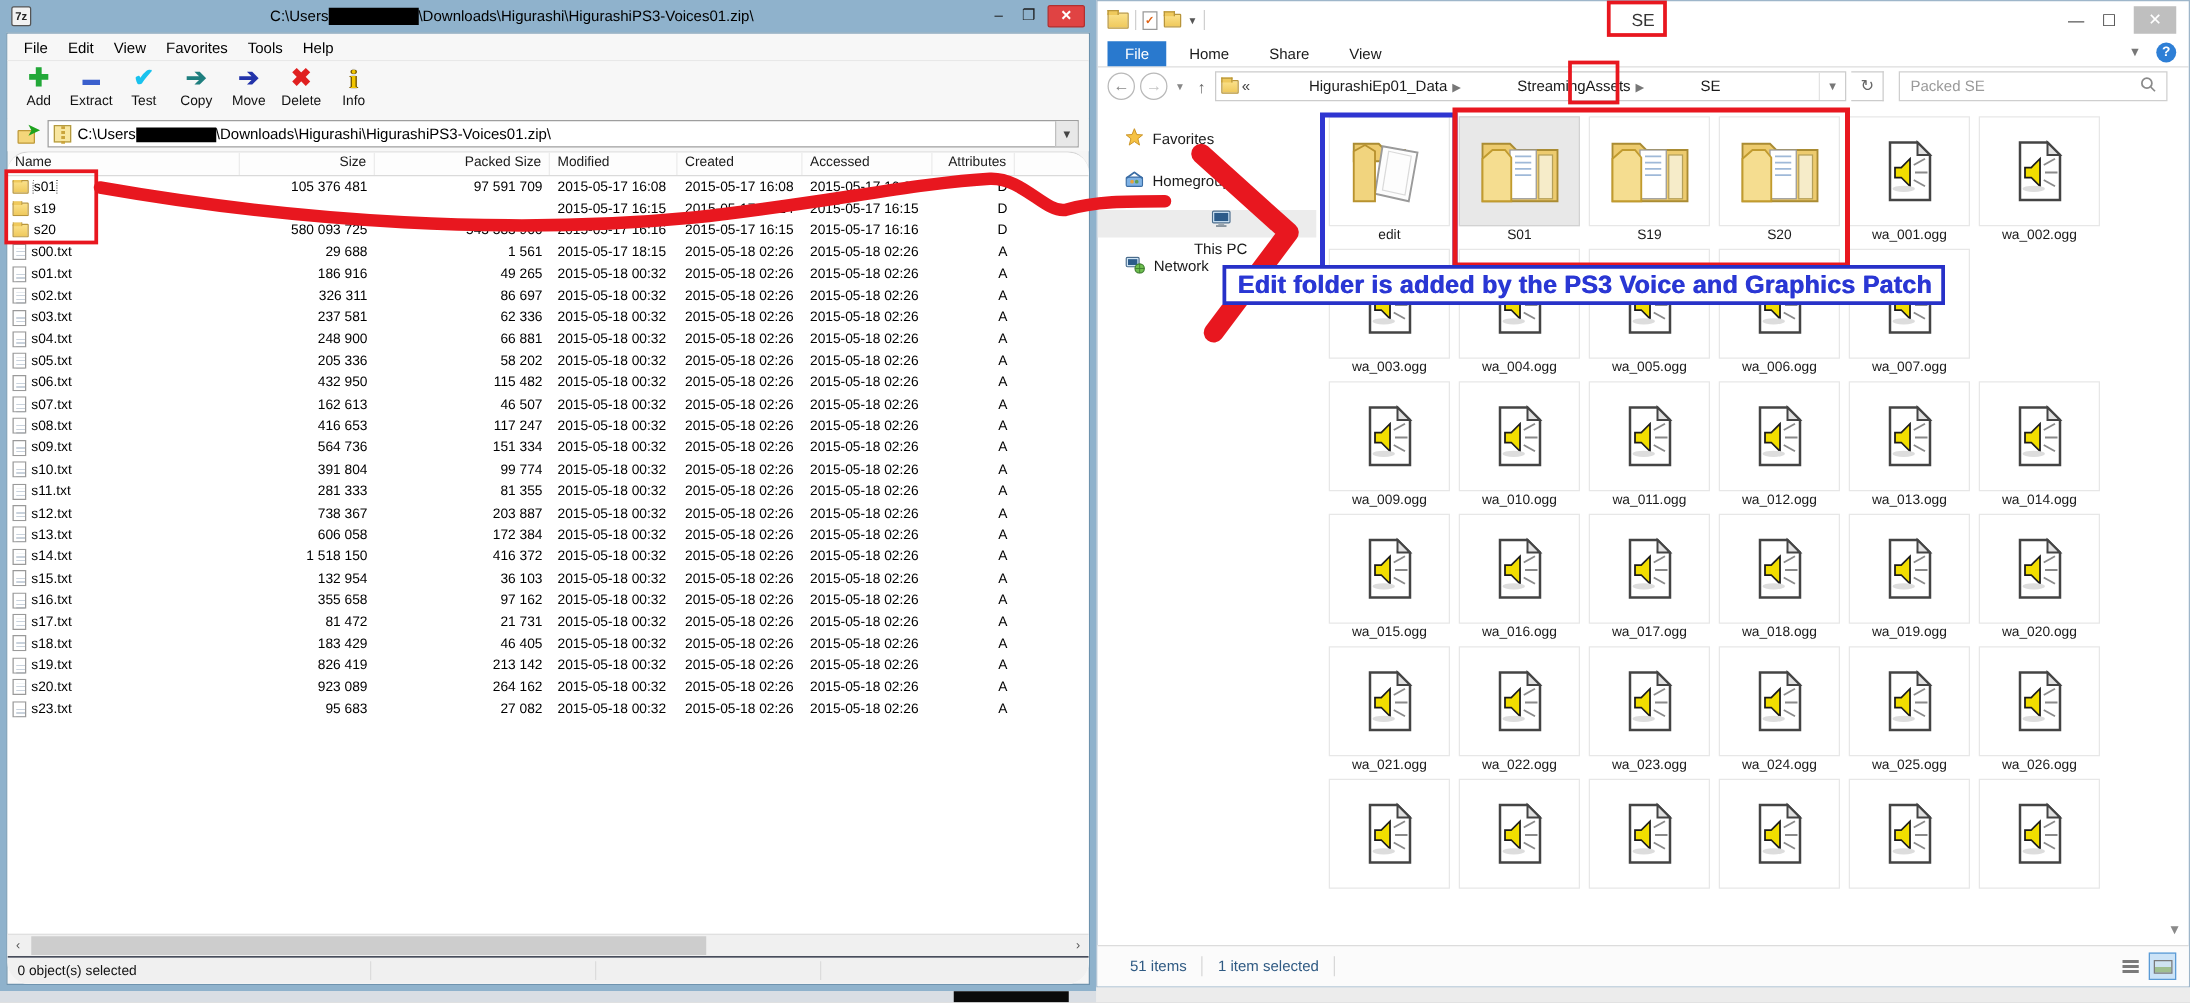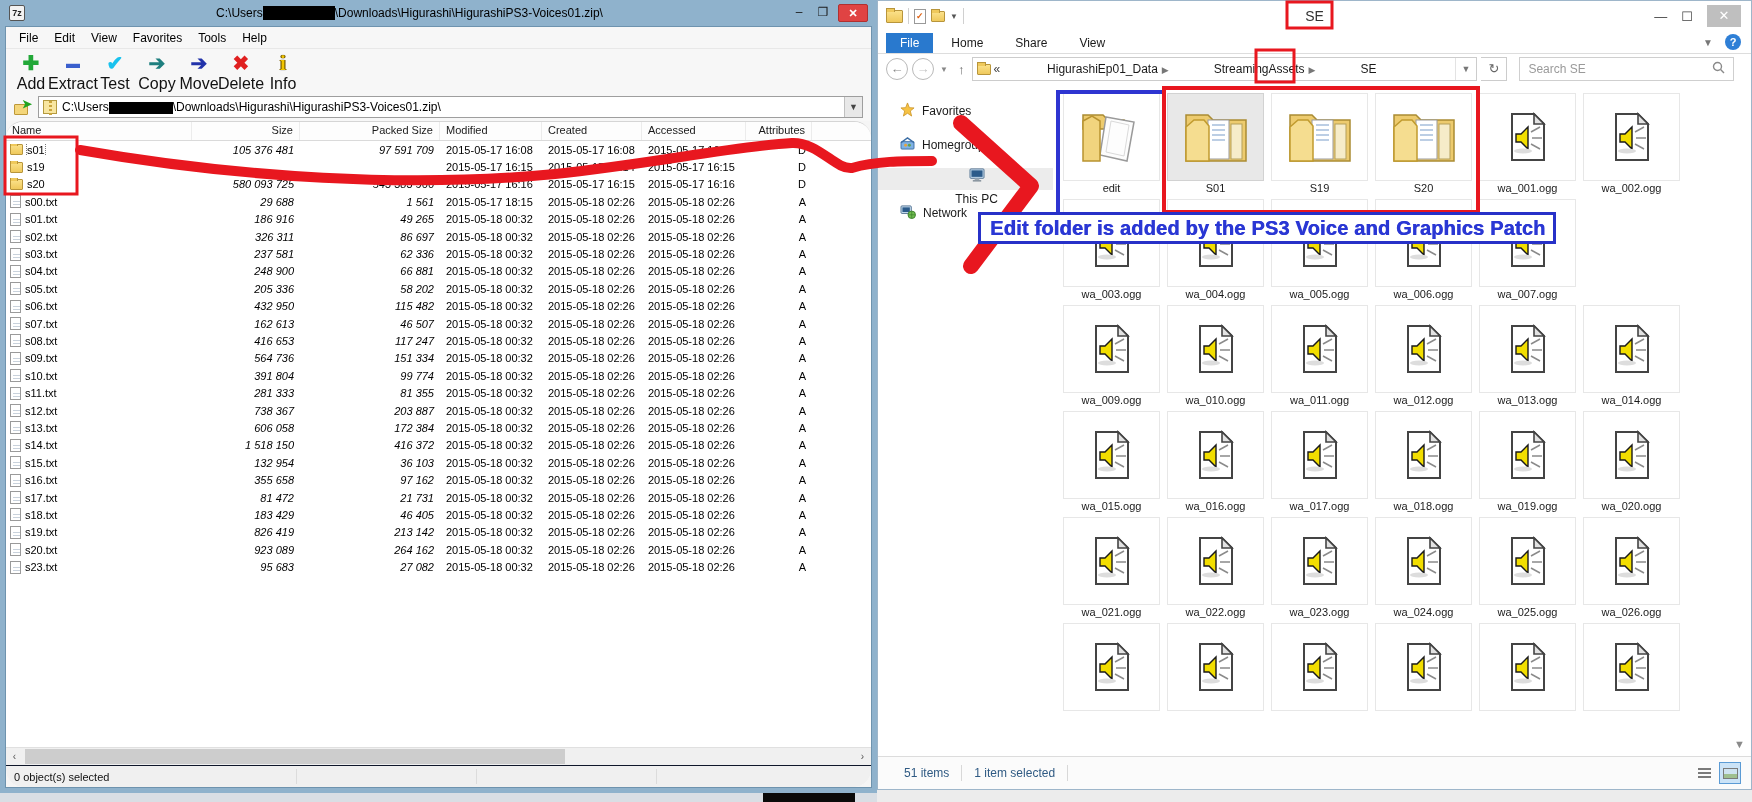--- a/index.html
+++ b/index.html
@@ -19,21 +19,21 @@
   #zip-controls { display:flex; align-items:center; gap:6px; margin-right:4px; }
   .zip-min,.zip-max { width:18px; height:16px; color:#1a1a1a; font-size:12px; text-align:center; line-height:14px; }
   .zip-close { width:30px; height:18px; background:#E04343; border:1px solid #B03030; border-radius:2px;
     color:#fff; font-size:11px; font-weight:bold; text-align:center; line-height:16px; }
   #zip-body { background:#F5F5F5; height:762px; display:flex; flex-direction:column; border:1px solid #6E93AE; }
   #zip-menubar { height:22px; display:flex; align-items:center; gap:2px; padding-left:6px; background:#F7F7F7; font-size:12px; border-bottom:1px solid #E8E8E8; }
   #zip-menubar span { padding:2px 7px; }
   #zip-toolbar { height:46px; display:flex; align-items:flex-start; gap:4px; padding:2px 0 0 6px; background:#F7F7F7; }
   .tb-item { width:38px; display:flex; flex-direction:column; align-items:center; }
   .tb-icon { height:24px; font-size:20px; font-weight:bold; line-height:24px; }
-  .tb-label { font-size:16px; color:#111; }
+  .tb-label { font-size:11px; color:#111; }
   .icon-add { color:#22A838; }
   .icon-extract { color:#3A5FCD; font-size:14px; }
   .icon-test { color:#19C2EE; }
   .icon-copy { color:#1F7F7F; }
   .icon-move { color:#2233AA; }
   .icon-delete { color:#E02020; }
   .icon-info { color:#F2C500; font-family:"Liberation Serif", serif; font-weight:900; font-size:21px;
     text-shadow:0 0 1px #000, 1px 0 0 #806000, -1px 0 0 #806000; }
   #zip-addressrow { height:26px; display:flex; align-items:center; gap:6px; padding:0 8px 2px 8px; background:#F7F7F7; }
   #zip-jump-icon { width:18px; height:16px; position:relative; }
@@ -46,21 +46,21 @@
   #zip-address-text { flex:1; white-space:nowrap; overflow:hidden; }
   #zip-addr-drop { width:18px; height:20px; background:#E8E8E8; border-left:1px solid #C0C0C0; color:#444; font-size:9px; text-align:center; line-height:20px; }
   #zip-list { flex:1; background:#fff; display:flex; flex-direction:column; overflow:hidden; border-top:1px solid #D5D5D5;border-radius:17px; }
   .zgrid { display:grid; grid-template-columns:186px 108px 140px 102px 100px 104px 66px; }
   #zip-header { height:19px; font-size:11px; color:#1a1a1a; border-bottom:1px solid #DADADA; background:#FDFDFD; }
   #zip-header > div { padding:2px 6px 0 6px; border-right:1px solid #ECECEC; white-space:nowrap; overflow:hidden; }
   .h-right { text-align:right; }
   #zip-rows { flex:1; overflow:hidden; }
   .zrow { height:17.4px; font-size:11px; color:#000; align-items:center; }
   .zrow > div { padding:0 6px; white-space:nowrap; overflow:hidden; }
-  .zrow .num { text-align:right;font-style:italic; }
+  .zrow .num { text-align:right; }
   .zrow .attr { text-align:right; }
   .zname-cell { display:flex; align-items:center; gap:4px; padding-left:4px !important; }
   .zicon-folder { width:13px; height:11px; background:linear-gradient(#FBE18A,#EFC95C); border:1px solid #B8953B; border-radius:1px; position:relative; flex:none; }
   .zicon-folder::before { content:""; position:absolute; left:-1px; top:-3px; width:6px; height:3px; background:#EFC95C; border:1px solid #B8953B; border-bottom:none; border-radius:1px 1px 0 0; }
   .zicon-file { width:11px; height:13px; background:#fff; border:1px solid #9A9A9A; flex:none;
     background-image:repeating-linear-gradient(#fff 0 2px, #C9D2DC 2px 3px); background-size:7px 9px; background-position:2px 3px; background-repeat:no-repeat; }
   .zname.sel { outline:1px dotted #777; }
   #zip-hscroll { height:18px; background:#F0F0F0; display:flex; align-items:center; border-top:1px solid #E0E0E0; }
   #zip-hscroll .arr { width:17px; text-align:center; color:#555; font-size:10px; }
   #zip-hscroll .track { flex:1; height:100%; position:relative; }
@@ -565,21 +565,21 @@
       <span class="nav-chev">▼</span>
       <span class="nav-up">↑</span>
       <div id="ex-addressbox">
         <span class="mini-folder sm"></span>
         <span class="laquo">«</span>
         <span id="crumbs"><span class="crumb">HigurashiEp01_Data</span><span class="crumb-sep">▶</span><span class="crumb">StreamingAssets</span><span class="crumb-sep">▶</span><span class="crumb">SE</span></span>
         <span id="addr-drop">▼</span>
       </div>
       <span id="ex-refresh">↻</span>
       <div id="ex-search">
-        <span>Search SE</span>
+        <span>Packed SE</span>
         <span class="mag">
           <svg width="13" height="13" viewBox="0 0 13 13">
               <circle cx="5.5" cy="5.5" r="4" fill="none" stroke="#8a8a8a" stroke-width="1.4"></circle>
               <line x1="8.6" y1="8.6" x2="12" y2="12" stroke="#8a8a8a" stroke-width="1.4"></line>
             </svg>
         </span>
       </div>
     </div>
     <div id="ex-content">
       <div id="ex-sidebar">

